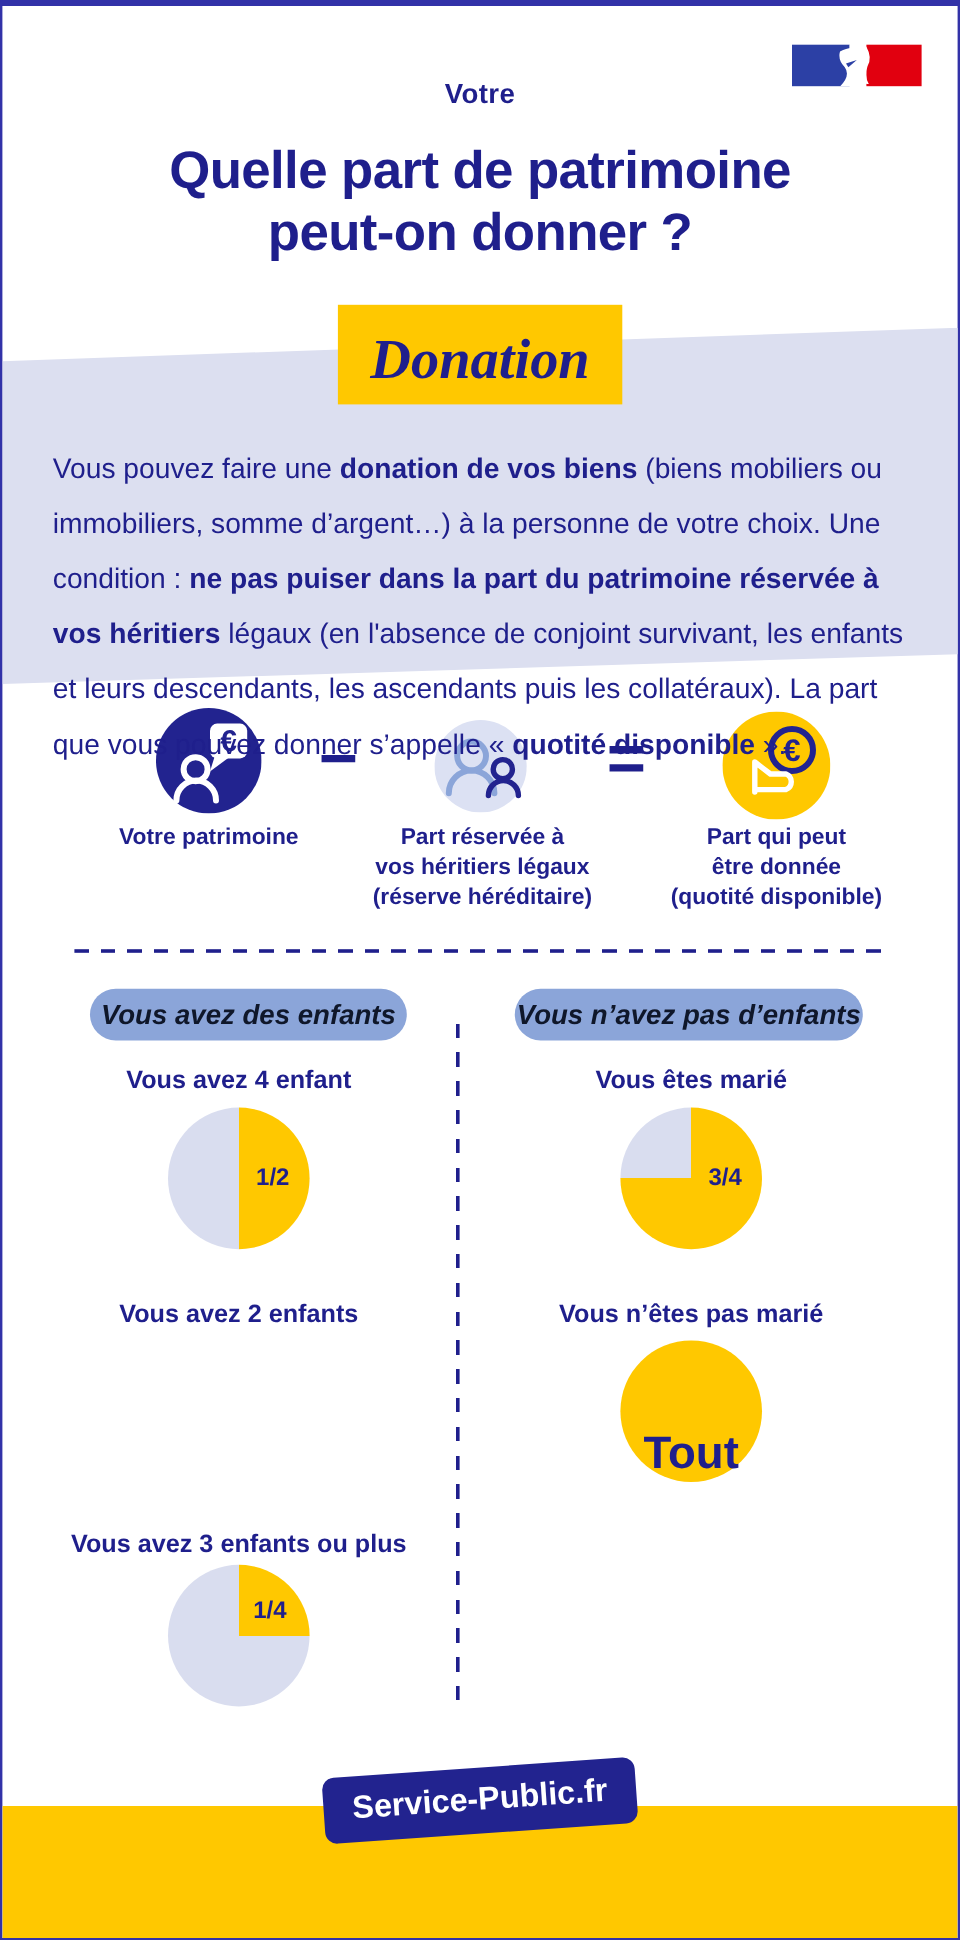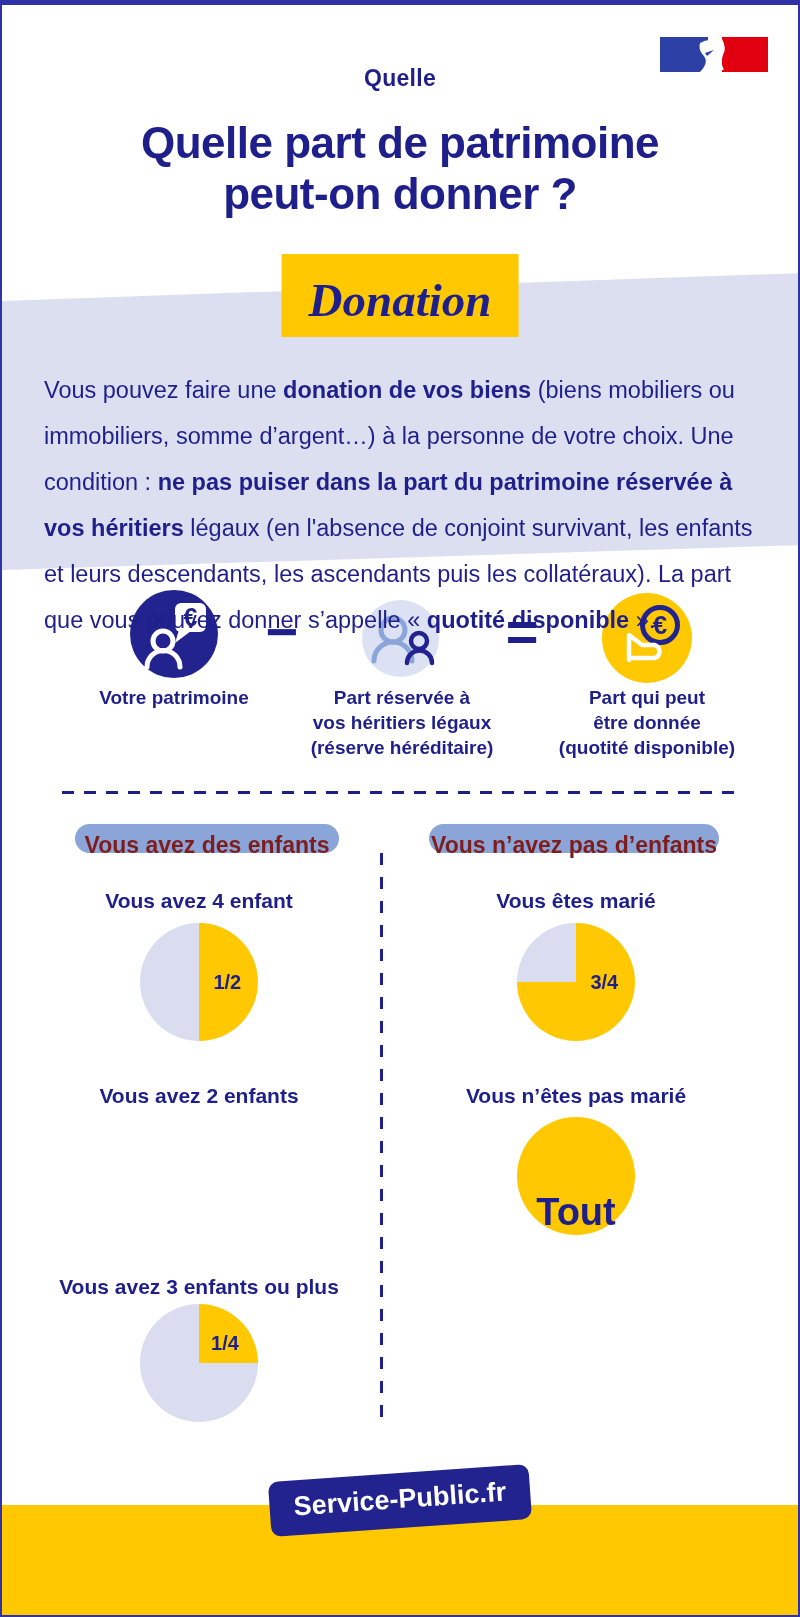--- a/index.html
+++ b/index.html
@@ -38,22 +38,22 @@
   .eq-label.l2{left:288px;}
   .eq-label.l3{left:533px;}
 
   
   .h-dash{left:60px;top:786px;width:682px;height:3px;
           background:repeating-linear-gradient(90deg,#1f1f8c 0 12px,transparent 12px 22px);}
   .v-dash{left:378px;top:848px;width:3px;height:575px;
           background:repeating-linear-gradient(180deg,#1f1f8c 0 12px,transparent 12px 24px);}
 
   
-  .pill{height:29px;line-height:43px;border-radius:22px;background:#8ba5d9;color:#7f1d1d;
-        text-align:center;font-size:23px;font-weight:bold;white-space:nowrap;}
+  .pill{height:43px;line-height:43px;border-radius:22px;background:#8ba5d9;color:#0f172a;
+        text-align:center;font-size:23px;font-weight:bold;white-space:nowrap;font-style:italic;}
   .pill-left{left:73px;top:819px;width:264px;}
   .pill-right{left:427px;top:819px;width:290px;}
 
   
   .pie-title{width:320px;text-align:center;font-size:21px;font-weight:bold;}
   .pt-l{left:37px;} .pt-r{left:414px;}
   .pie{width:118px;height:118px;border-radius:50%;}
   .pie-l{left:138px;} .pie-r{left:515px;}
   .frac{position:absolute;transform:translate(-50%,-50%);font-size:20px;font-weight:bold;color:#1f1f8c;white-space:nowrap;}
   .f-half{left:74%;top:50%;}
@@ -75,21 +75,21 @@
 
   <svg class="abs flag" viewBox="0 0 110 35" aria-hidden="true">
     <rect x="0" y="0" width="48" height="35" fill="#2c40a5"></rect>
     <rect x="48" y="0" width="14" height="35" fill="#ffffff"></rect>
     <rect x="62" y="0" width="46" height="35" fill="#e1000f"></rect>
     <path d="M40 6 q12 -7 20 2 l0 27 l-20 0 q9 -9 4 -16 q-6 -6 -4 -13 z" fill="#ffffff"></path>
     <path d="M45 16 l9 -3 -7 6 z" fill="#2c40a5"></path>
     <path d="M62 2 q5 9 1 16 q-3 8 1 15 l-2 0 q-5 -8 -2 -16 q3 -8 0 -15 z" fill="#ffffff"></path>
   </svg>
 
-  <div class="abs eyebrow">Quelle</div>
+  <div class="abs eyebrow">Votre</div>
   <div class="abs title">
     <span>Quelle part de patrimoine</span>
     <span>peut-on donner ?</span>
   </div>
 
   <div class="abs band"></div>
   <div class="abs badge">Donation</div>
   <p class="abs intro"><span>Vous pouvez faire une </span><b>donation de vos biens</b><span> (biens mobiliers ou immobiliers, somme d’argent…) à la personne de votre choix. Une condition : </span><b>ne pas puiser dans la part du patrimoine réservée à vos héritiers</b><span> légaux (en l'absence de conjoint survivant, les enfants et leurs descendants, les ascendants puis les collatéraux). La part que vous pouvez donner s’appelle « </span><b>quotité disponible</b><span> ».</span></p>
 
   <svg class="abs eq-icon icon1" viewBox="0 0 88 88" aria-hidden="true">

